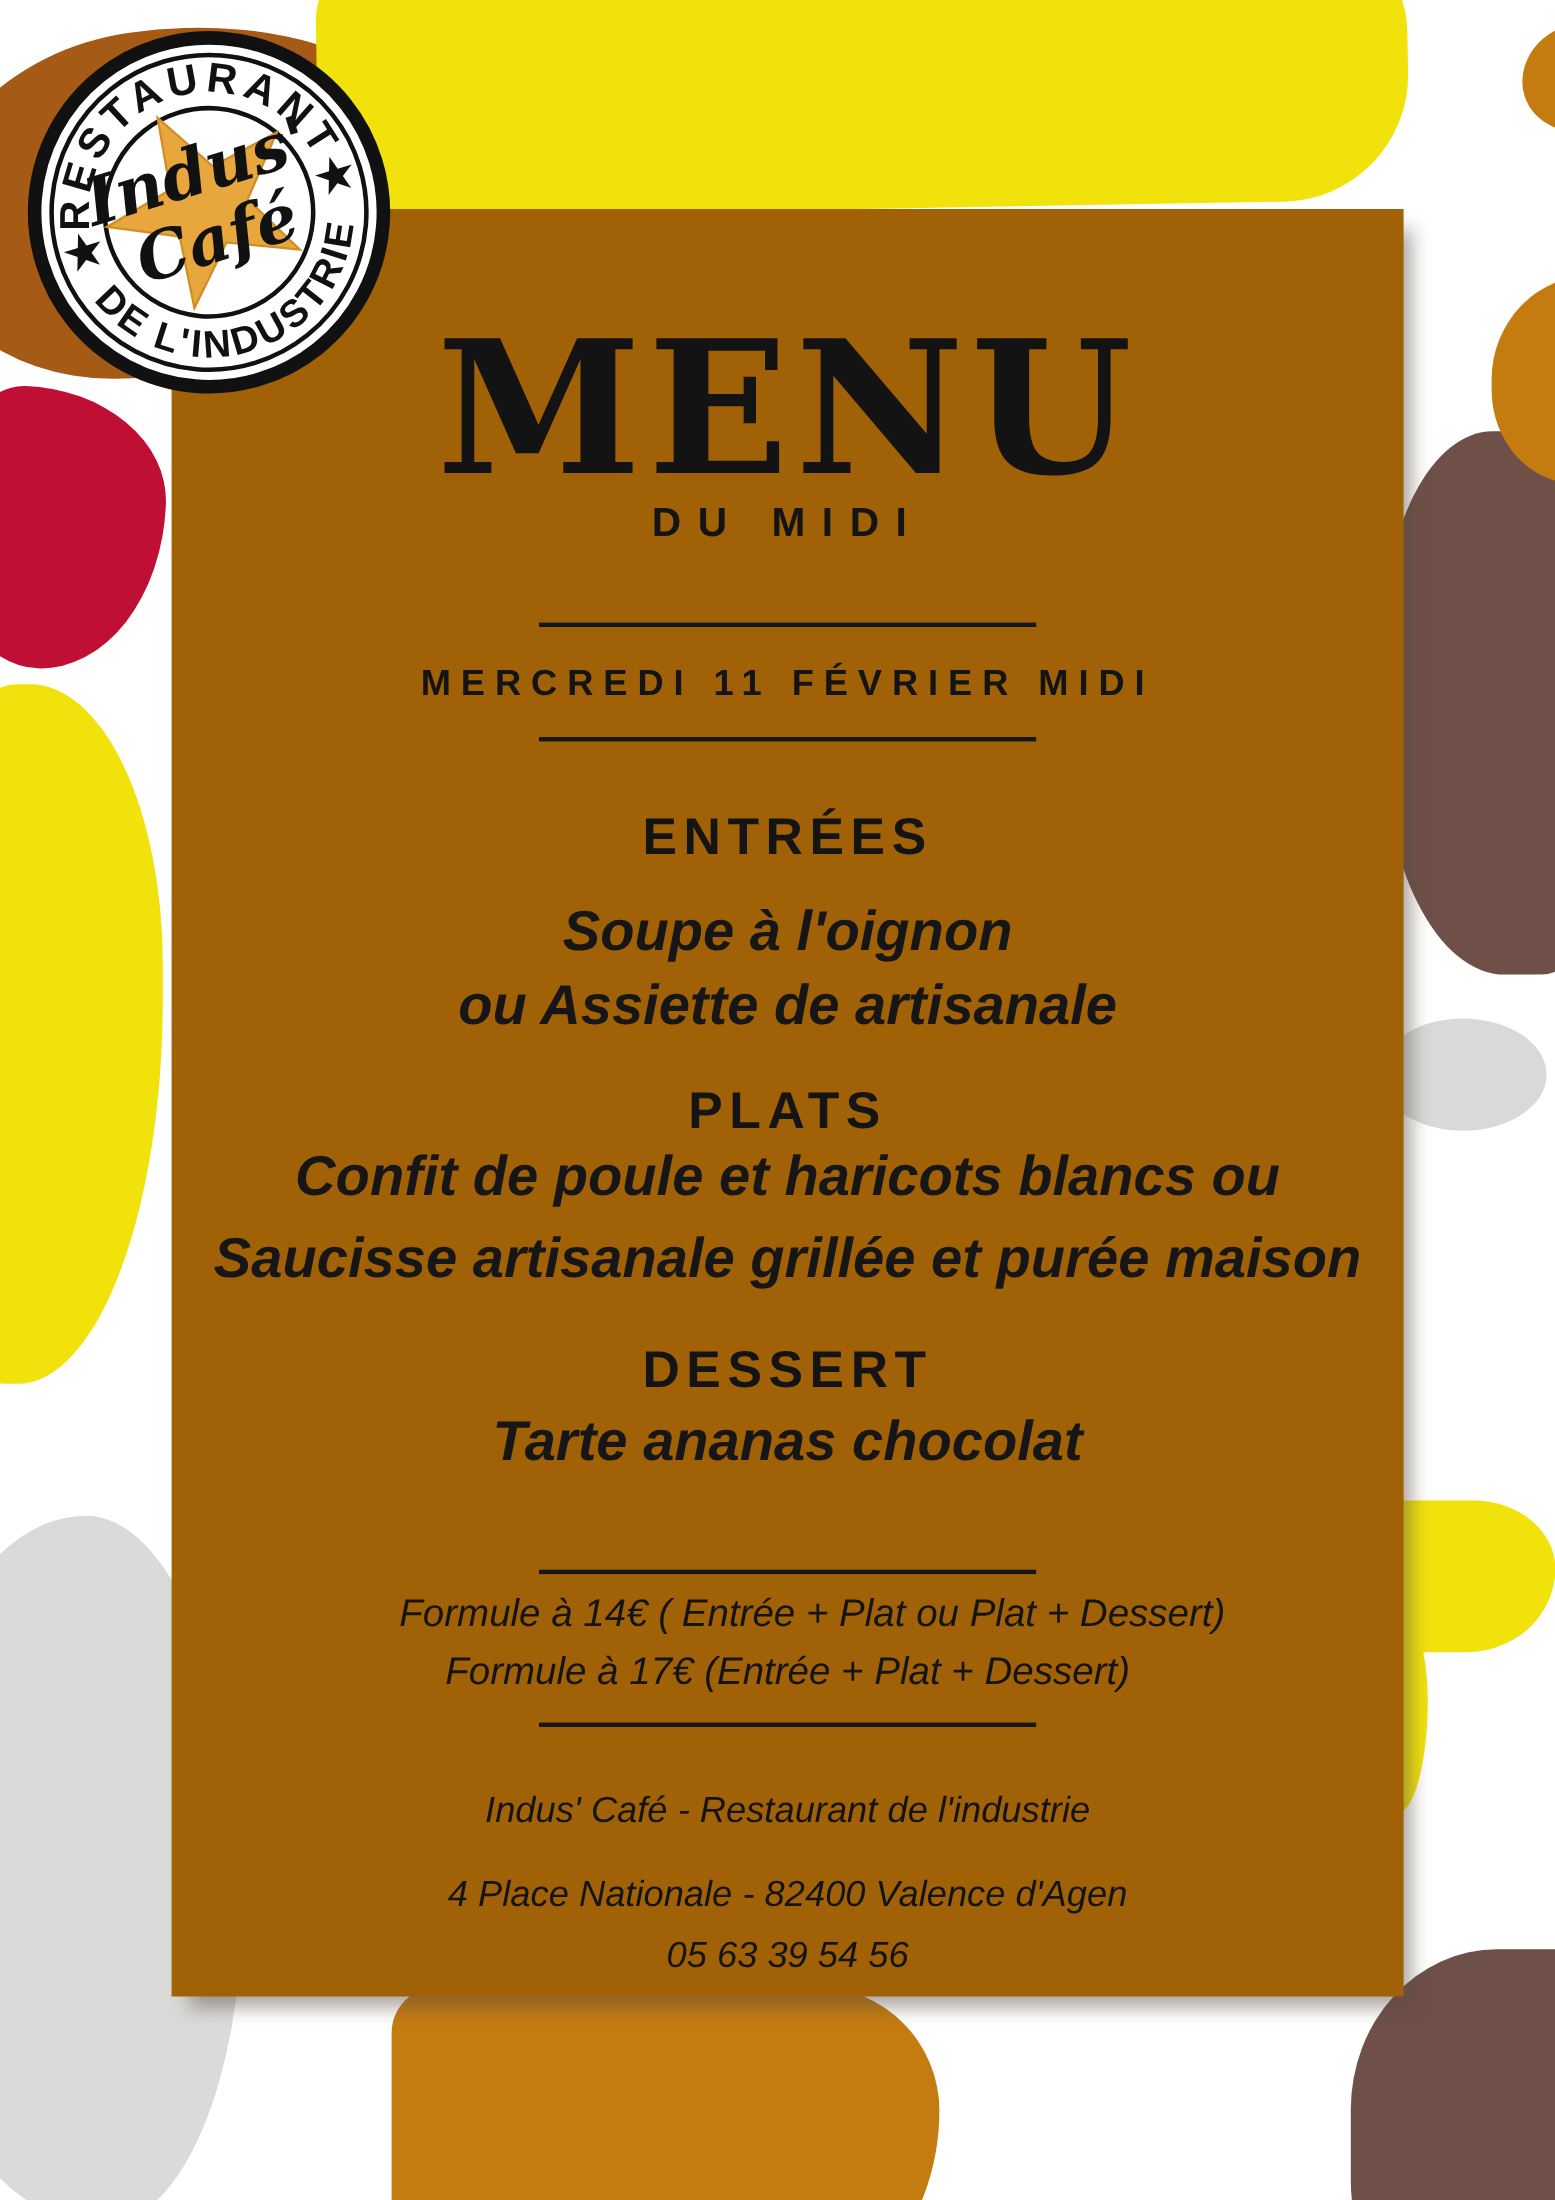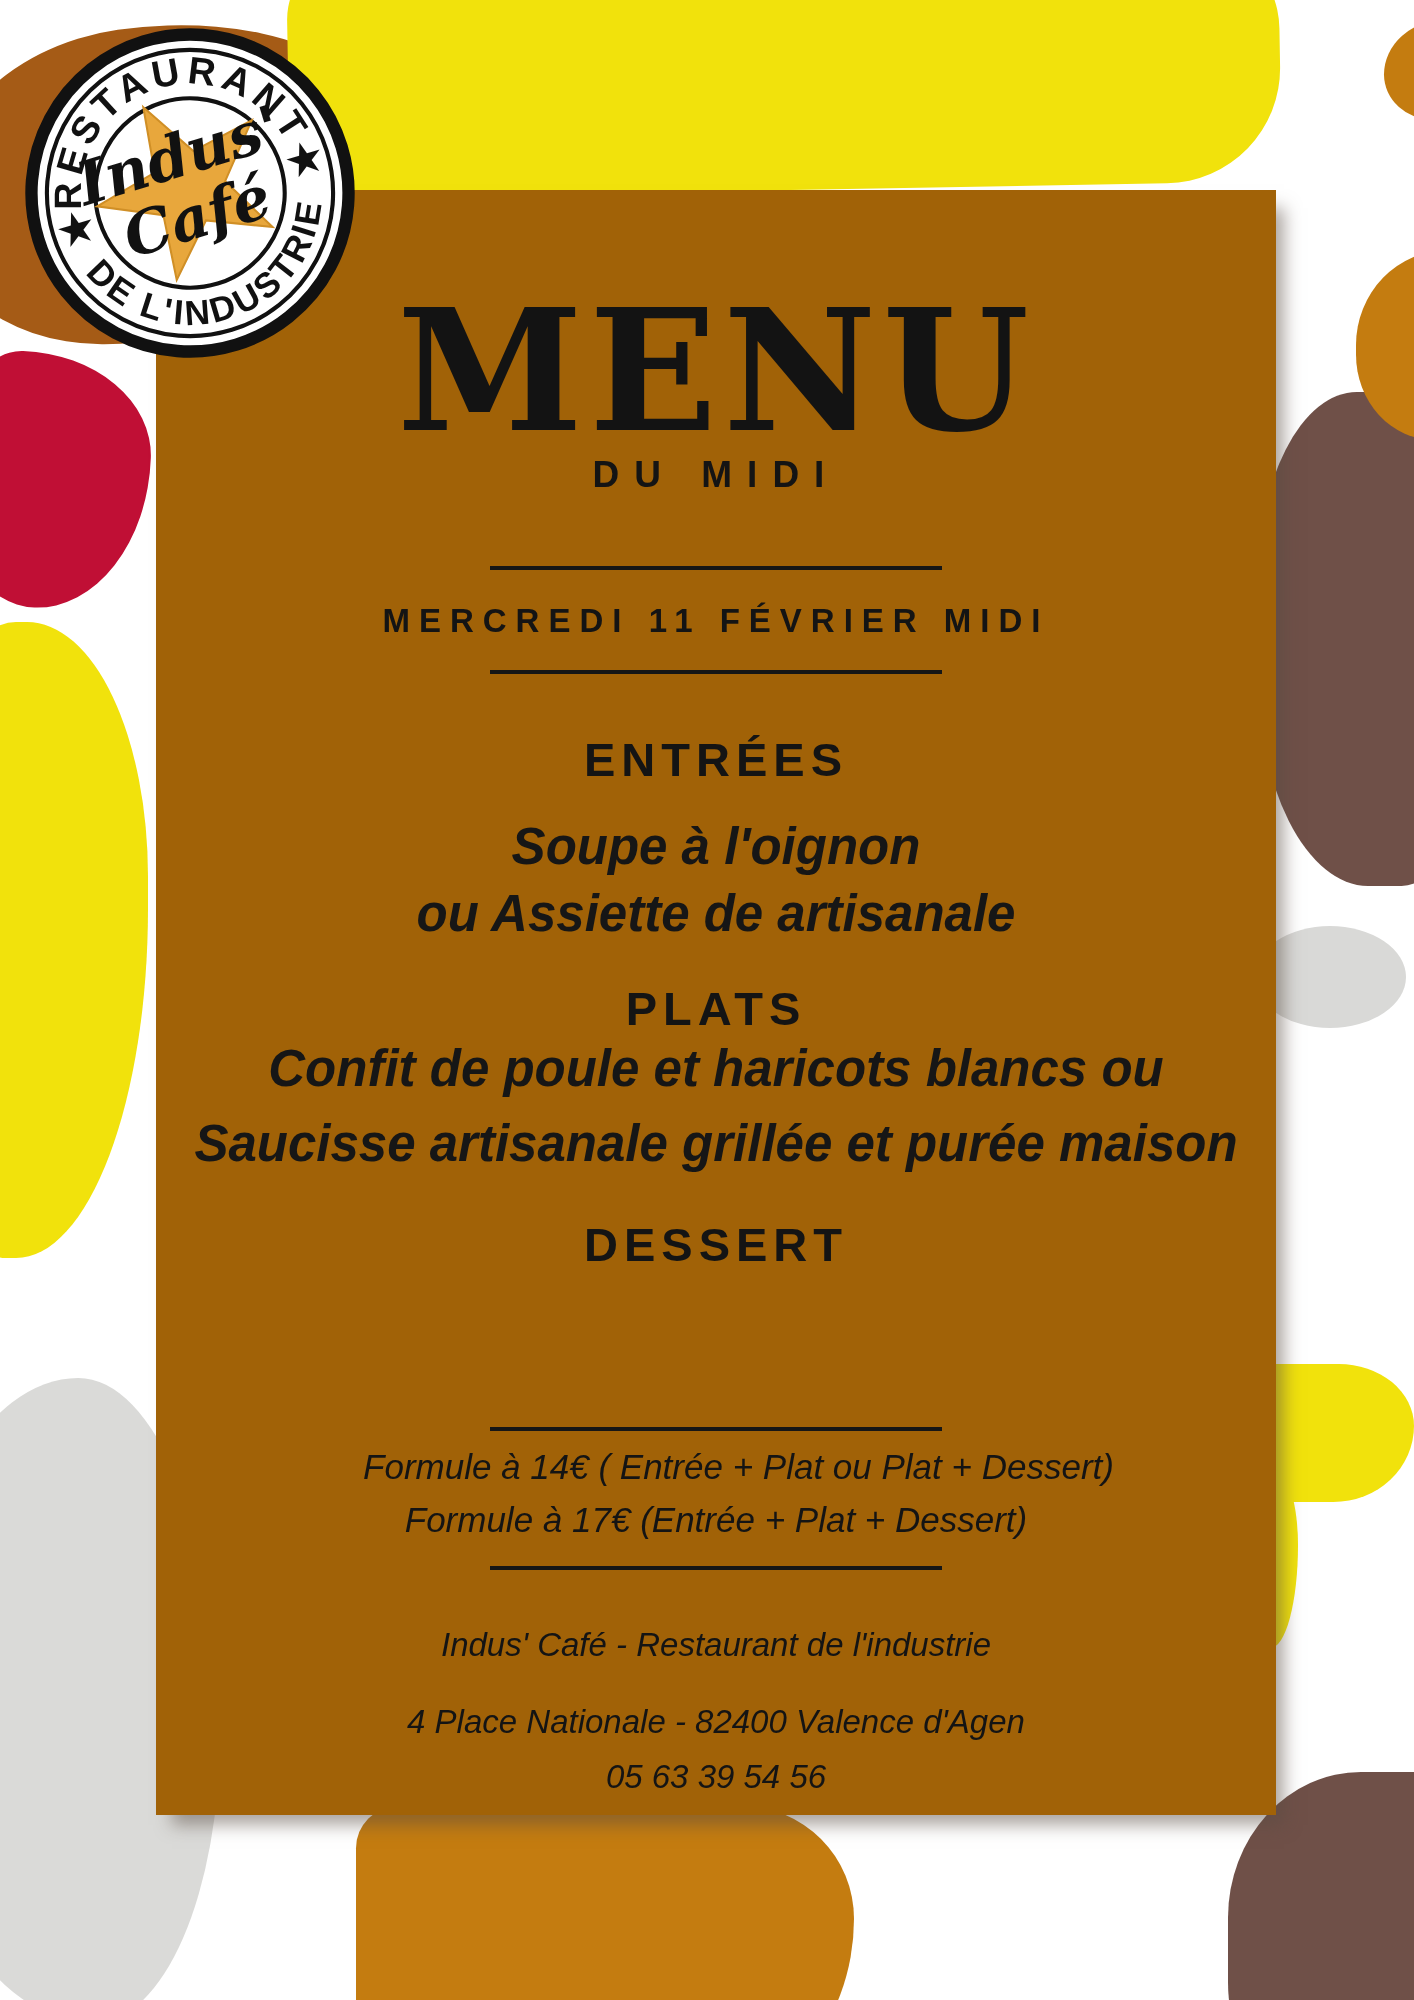--- a/index.html
+++ b/index.html
@@ -89,20 +89,21 @@
 
     <div class="abs sec-h sec-entrees">ENTRÉES</div>
     <div class="abs dish d1">Soupe à l'oignon</div>
     <div class="abs dish d2">ou Assiette de artisanale</div>
 
     <div class="abs sec-h sec-plats">PLATS</div>
     <div class="abs dish d3">Confit de poule et haricots blancs ou</div>
     <div class="abs dish d4">Saucisse artisanale grillée et purée maison</div>
 
     <div class="abs sec-h sec-dessert">DESSERT</div>
+    <div class="abs dish d5">Tarte ananas chocolat</div>
 
     <div class="h-rule rule3"></div>
     <div class="abs formule f1">Formule à 14€ ( Entrée + Plat ou Plat + Dessert)</div>
     <div class="abs formule f2">Formule à 17€ (Entrée + Plat + Dessert)</div>
     <div class="h-rule rule4"></div>
 
     <div class="abs foot ft1">Indus' Café - Restaurant de l'industrie</div>
     <div class="abs foot ft2">4 Place Nationale - 82400 Valence d'Agen</div>
     <div class="abs foot ft3">05 63 39 54 56</div>
   </div>

